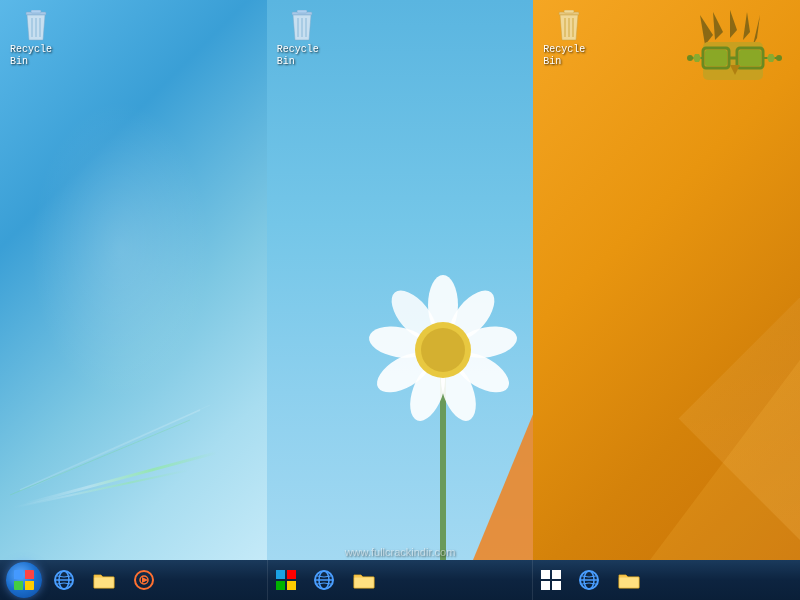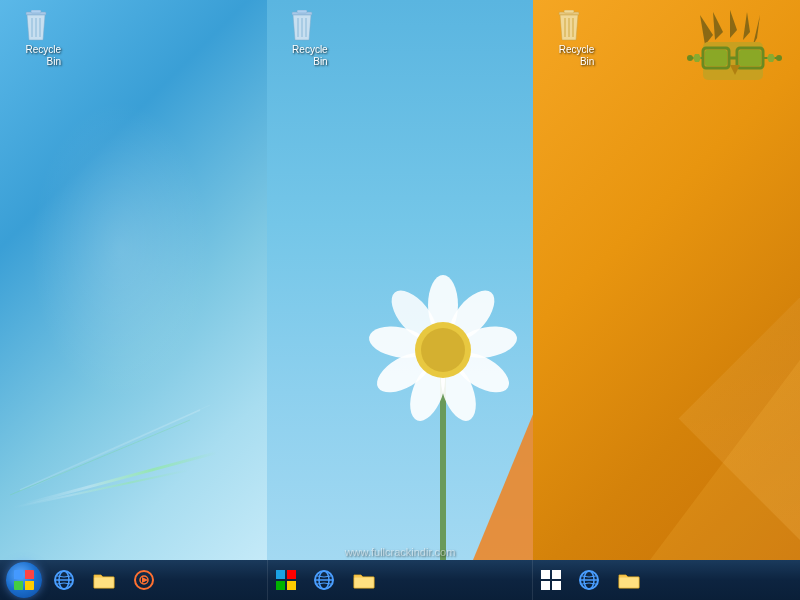--- a/index.html
+++ b/index.html
@@ -103,22 +103,23 @@
       display: flex;
       align-items: center;
       justify-content: center;
       margin-bottom: 2px;
     }
 
     .icon-label {
       font-size: 10px;
       color: white;
       text-shadow: 1px 1px 2px rgba(0,0,0,0.8);
-      text-align: right;
+      text-align: left;
       line-height: 1.2;
+      font-family: Liberation Mono, monospace;
     }
 
     
     .recycle-bin-icon {
       width: 28px;
       height: 32px;
     }
 
     
     #taskbar {

